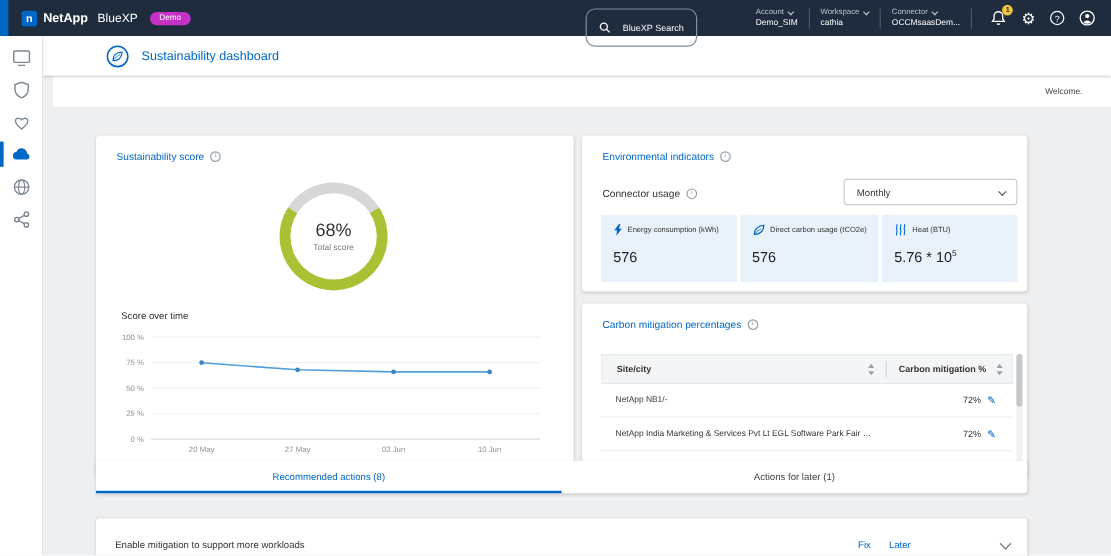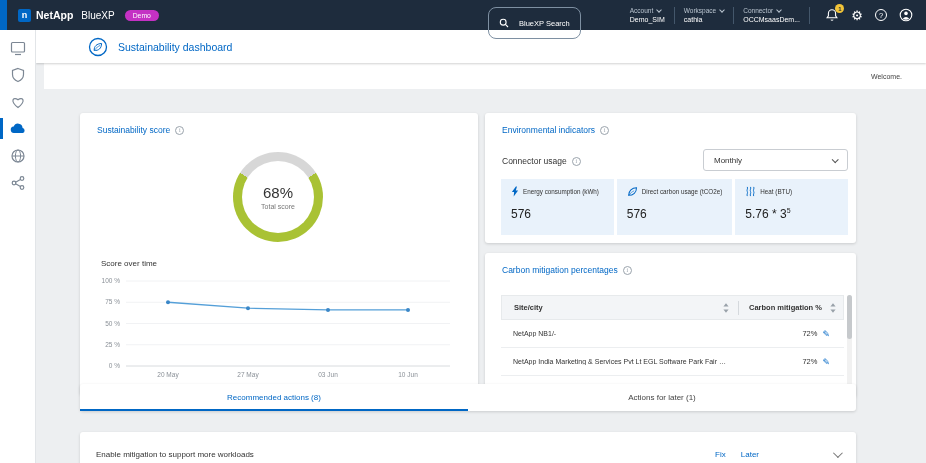--- a/index.html
+++ b/index.html
@@ -282,21 +282,21 @@
       </div>
       <div class="stat">
         <div class="stat-head">
           <svg width="11" height="11" viewBox="0 0 12 12">
               <path d="M2.5 1c1 1.7-1 3.3 0 5s-1 3.3 0 5" fill="none" stroke="#0067c5" stroke-width="1"></path>
               <path d="M6 1c1 1.7-1 3.3 0 5s-1 3.3 0 5" fill="none" stroke="#0067c5" stroke-width="1"></path>
               <path d="M9.5 1c1 1.7-1 3.3 0 5s-1 3.3 0 5" fill="none" stroke="#0067c5" stroke-width="1"></path>
             </svg>
           <span>Heat (BTU)</span>
         </div>
-        <div class="stat-value"><span>5.76 * 3</span><sup>5</sup></div>
+        <div class="stat-value"><span>5.76 * 10</span><sup>5</sup></div>
       </div>
     </div>
   </section>
 
   <section class="card mit-card">
     <div class="card-title">
       <span>Carbon mitigation percentages</span>
       <span class="info-i"></span>
     </div>
     <div class="mtable">

